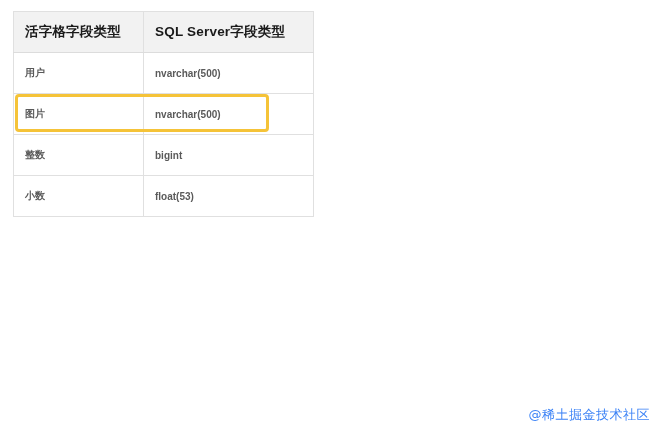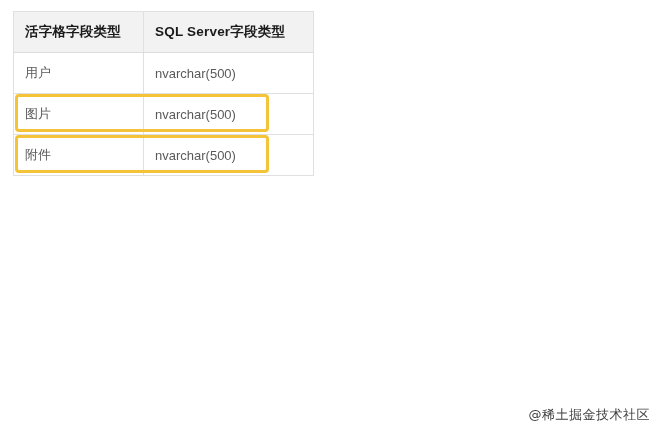--- a/index.html
+++ b/index.html
@@ -50,22 +50,22 @@
     background: #f2f2f2;
     color: #1a1a1a;
     font-weight: bold;
     font-size: 13.5px;
     letter-spacing: 0.2px;
     border-bottom: 1px solid #dcdcdc;
   }
 
   .type-table tbody td {
     color: #5a5a5a;
-    font-size: 13px;
-    font-weight: normal;
+    font-size: 10px;
+    font-weight: bold;
     background: #ffffff;
   }
 
   
   tr.is-highlighted {
     position: relative;
   }
   tr.is-highlighted td:first-child::before {
     content: "";
     position: absolute;
@@ -84,21 +84,21 @@
   }
   tr.is-highlighted td span {
     position: relative;
     z-index: 4;
   }
 
   .watermark {
     position: absolute;
     right: 14px;
     bottom: 10px;
-    color: #404040;
+    color: #3b82f6;
     font-size: 13px;
     font-family: "DejaVu Sans", "Liberation Sans", sans-serif;
     letter-spacing: 0.5px;
     user-select: none;
   }
 </style>
 </head>
 <body>
 
 <div class="page">
@@ -116,22 +116,26 @@
     </thead>
     <tbody id="table-body">
         <tr>
           <td><span>用户</span></td>
           <td><span>nvarchar(500)</span></td>
         </tr>
         <tr class="is-highlighted">
           <td><span>图片</span></td>
           <td><span>nvarchar(500)</span></td>
         </tr>
-        <tr class="is-highlighted">
-          <td><span>附件</span></td>
-          <td><span>nvarchar(500)</span></td>
+        <tr>
+          <td><span>整数</span></td>
+          <td><span>bigint</span></td>
+        </tr>
+        <tr>
+          <td><span>小数</span></td>
+          <td><span>float(53)</span></td>
         </tr>
       </tbody>
   </table>
 
   <div class="watermark">@稀土掘金技术社区</div>
 
 </div>
 
 </body></html>

